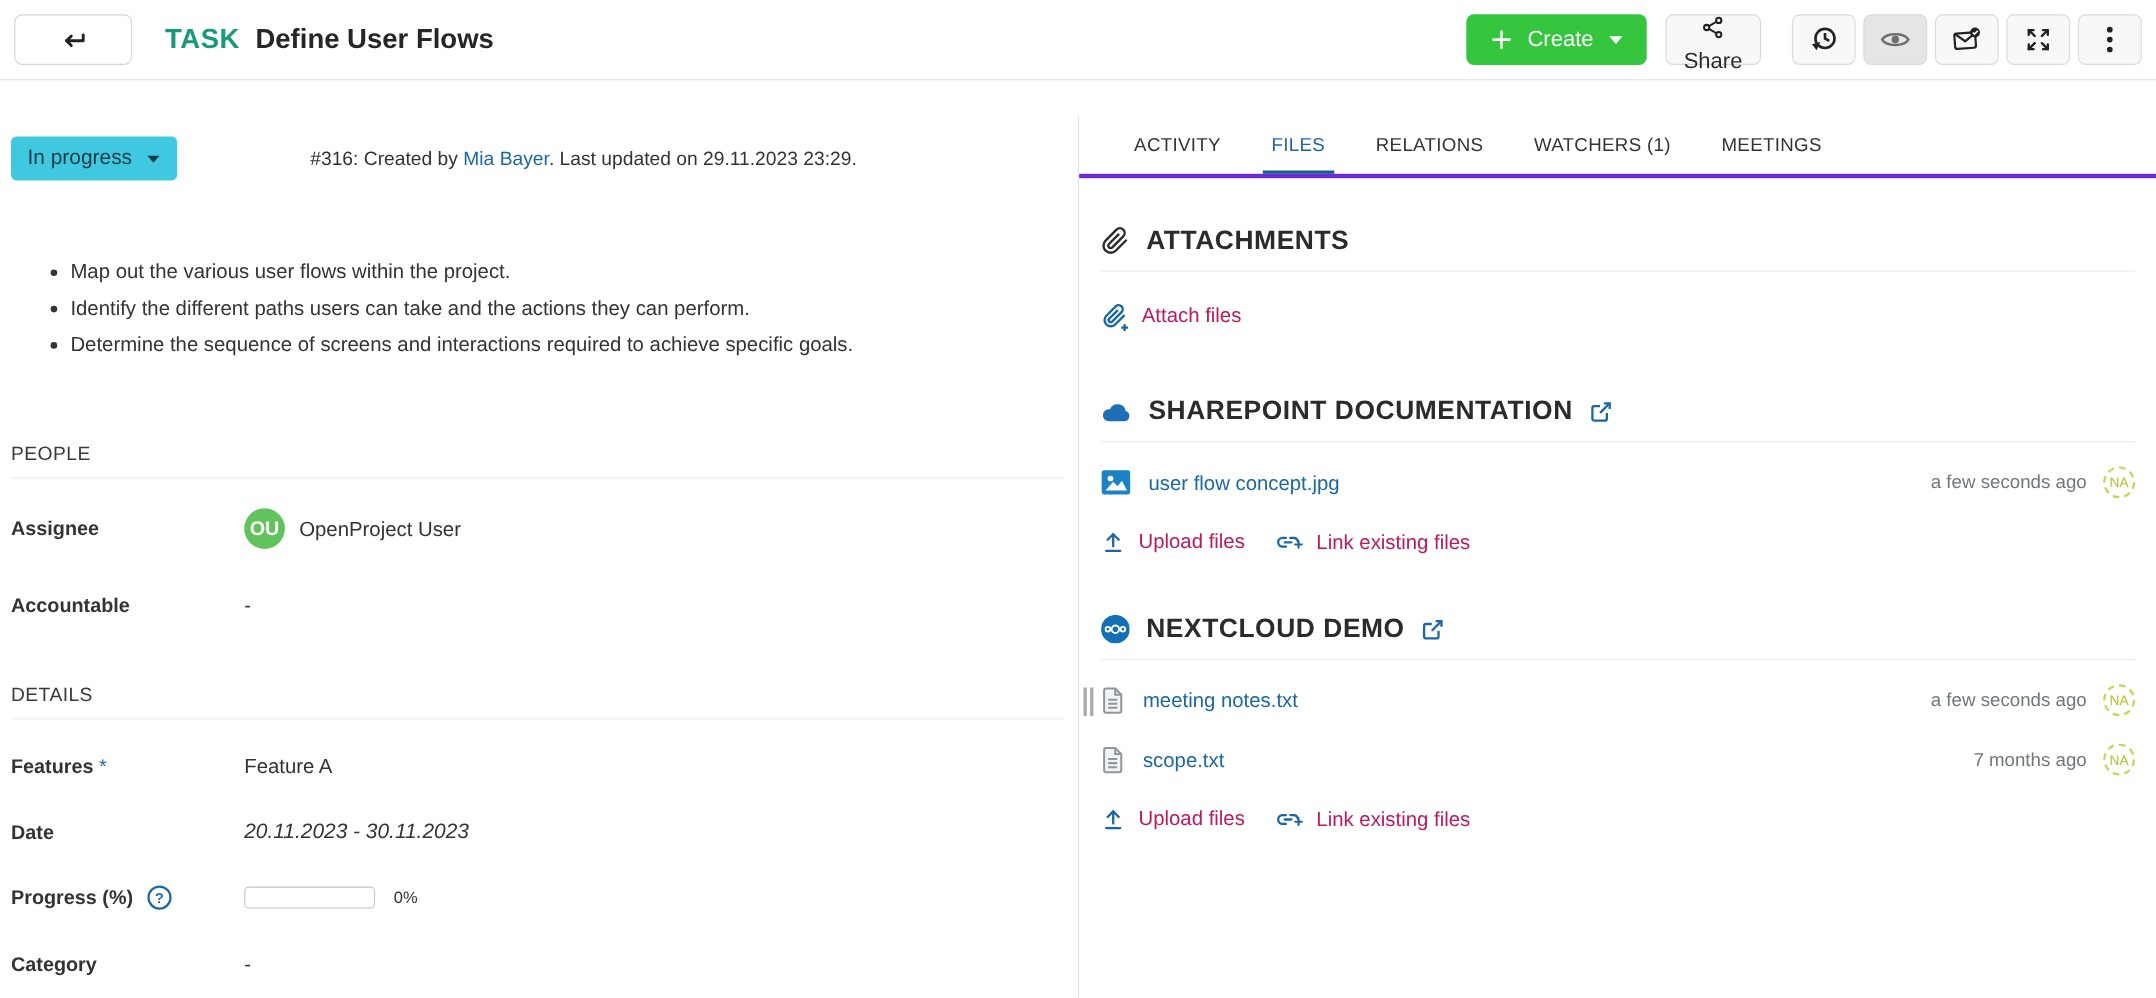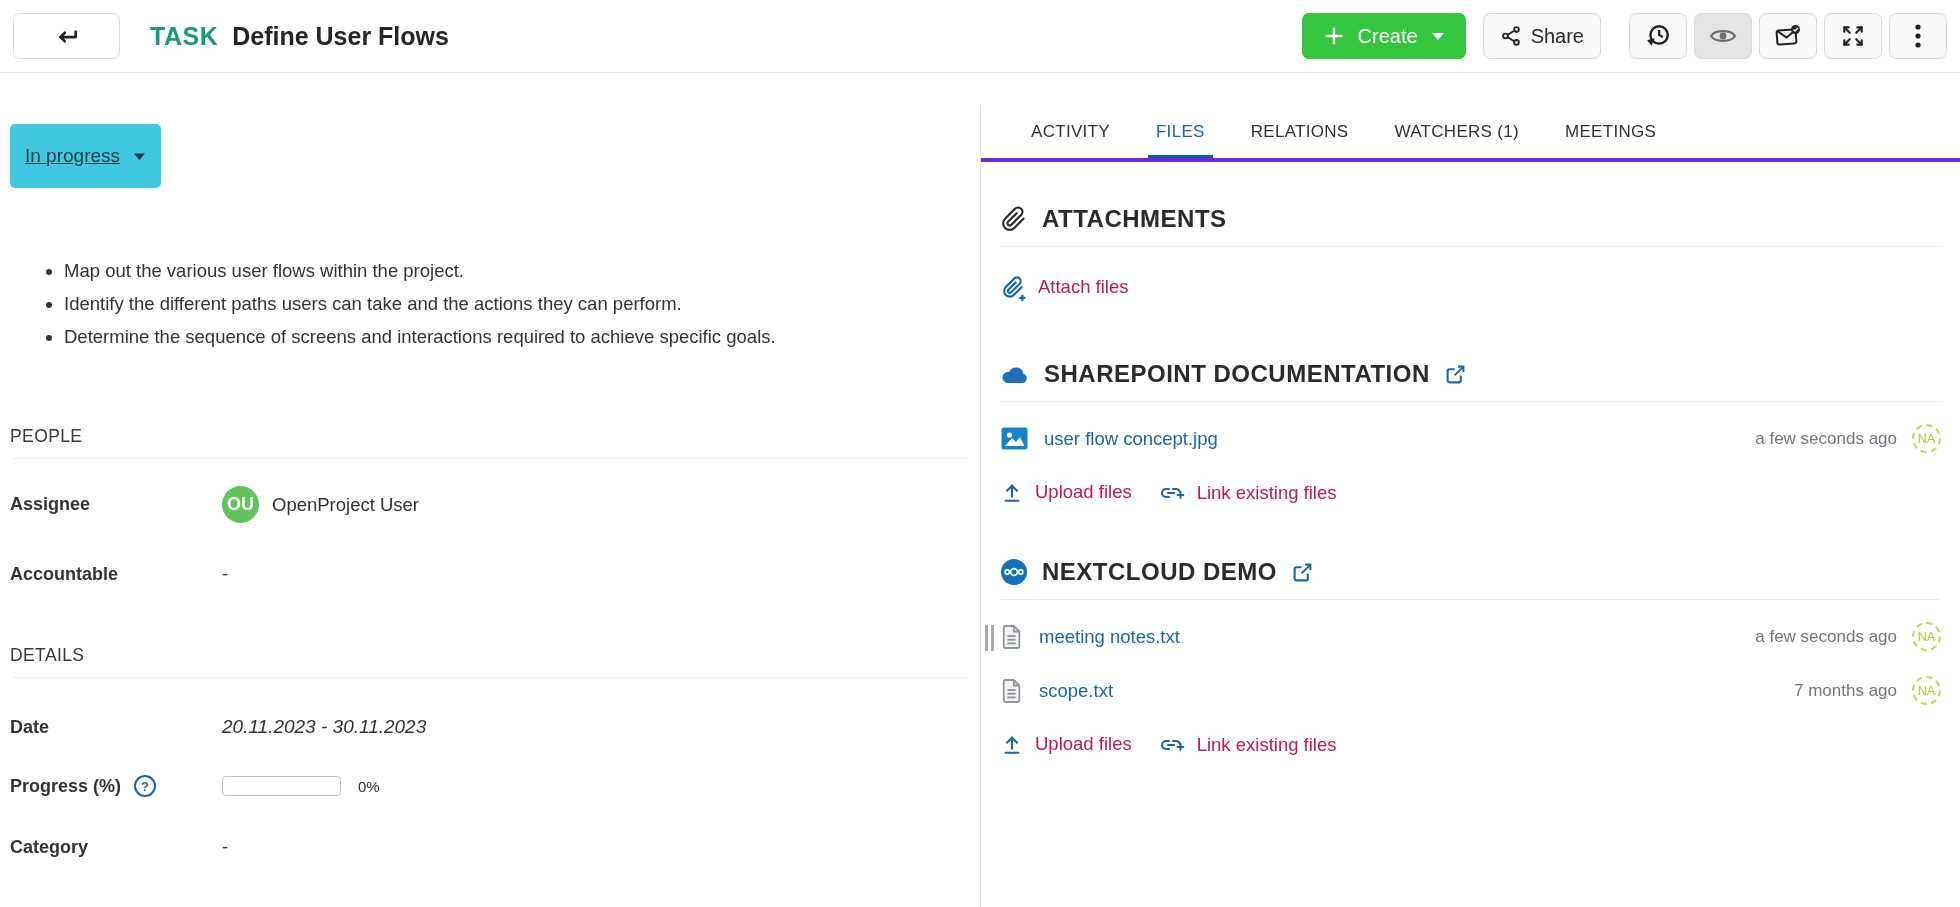--- a/index.html
+++ b/index.html
@@ -7,32 +7,32 @@
   .app { width:1960px; height:907px; display:flex; flex-direction:column;gap:32px; }
 
   
   .toolbar { height:73px; flex:0 0 73px; display:flex; align-items:center; padding:0 13px; border-bottom:1px solid #E3E3E3; background:#fff; }
   .back-btn { width:107px; height:46px; background:#fff; border:1px solid #D6D6D6; border-radius:7px; display:flex; align-items:center; justify-content:center; cursor:pointer; }
   .wp-title { display:flex; align-items:baseline; gap:14px; margin-left:30px; font-size:25px; font-weight:700; }
   .wp-type { color:#18997B; letter-spacing:0.5px; }
   .wp-name { color:#262626; }
   .toolbar-spacer { flex:1; }
   .create-btn { height:46px; padding:0 21px; background:#35C53F; border:none; border-radius:7px; color:#fff; font-size:20px; display:flex; align-items:center; gap:13px; cursor:pointer; margin-right:17px; font-family:inherit; }
-  .share-btn { height:46px; padding:0 16px; background:#F8F8F8; border:1px solid #DADADA; border-radius:7px; color:#2B2B2B; font-size:20px; display:flex; align-items:center; gap:9px; cursor:pointer; margin-right:21px; font-family:inherit; }
+  .share-btn { height:46px; padding:0 16px; background:#F8F8F8; border:1px solid #DADADA; border-radius:7px; color:#2B2B2B; font-size:20px; display:flex; align-items:center; gap:9px; cursor:pointer; margin-right:21px; font-family:inherit;flex-direction:column; }
   .icon-btn { width:58px; height:46px; background:#F8F8F8; border:1px solid #DADADA; border-radius:7px; display:flex; align-items:center; justify-content:center; cursor:pointer; margin-left:7px; }
   .icon-btn.active { background:#E5E5E5; }
 
   
   .body-split { flex:1; display:flex; min-height:0; }
   .left-panel { width:980px; flex:0 0 980px; overflow:hidden; }
   .right-panel { flex:1; border-left:1px solid #E3E3E3; overflow:hidden; }
 
   
   .status-row { display:flex; align-items:center; margin:19px 0 0 10px; }
-  .status-badge { background:#40C8E0; color:#173C46; border-radius:5px; padding:21px 15px; font-size:19px; display:flex; align-items:center; gap:13px; cursor:pointer;text-decoration:underline; }
+  .status-badge { background:#40C8E0; color:#173C46; border-radius:5px; padding:9px 15px; font-size:19px; display:flex; align-items:center; gap:13px; cursor:pointer; }
   .meta-text { margin-left:121px; font-size:17.5px; color:#333; }
   .meta-text a { color:#1A67A3; text-decoration:none; cursor:pointer; }
 
   
   .description { margin:66px 0 0 45px; }
   .description li { font-size:18.5px; color:#333; line-height:33px; margin-left:19px; }
 
   
   .section-heading { margin:0 0 0 10px; width:958px; font-size:17.5px; color:#3A3A3A; letter-spacing:0.4px; padding-bottom:11px; border-bottom:1px solid #ECECEC; }
   .people-heading { margin-top:73px; }
@@ -191,20 +191,23 @@
 
       <div class="status-row">
         <div class="status-badge">
           <span>In progress</span>
           <span>
             <svg width="13" height="9" viewBox="0 0 13 9">
                 <polygon points="1,1.5 12,1.5 6.5,8" fill="#173C46"></polygon>
               </svg>
           </span>
         </div>
+        <div class="meta-text">
+          <span>#316: Created by </span><a href="#">Mia Bayer</a><span>. Last updated on 29.11.2023 23:29.</span>
+        </div>
       </div>
 
       <ul class="description">
         <li>Map out the various user flows within the project.</li>
         <li>Identify the different paths users can take and the actions they can perform.</li>
         <li>Determine the sequence of screens and interactions required to achieve specific goals.</li>
       </ul>
 
       <div class="section-heading people-heading">PEOPLE</div>
 
@@ -216,20 +219,26 @@
         </div>
       </div>
 
       <div class="attr-row row-accountable">
         <div class="attr-label">Accountable</div>
         <div class="attr-value">-</div>
       </div>
 
       <div class="section-heading details-heading">DETAILS</div>
 
+      <div class="attr-row row-features">
+        <div class="attr-label">
+          <span>Features</span><span class="required-star">*</span>
+        </div>
+        <div class="attr-value">Feature A</div>
+      </div>
 
       <div class="attr-row row-date">
         <div class="attr-label">Date</div>
         <div class="attr-value date-value">20.11.2023 - 30.11.2023</div>
       </div>
 
       <div class="attr-row row-progress">
         <div class="attr-label label-with-help">
           <span>Progress (%)</span>
           <span>

